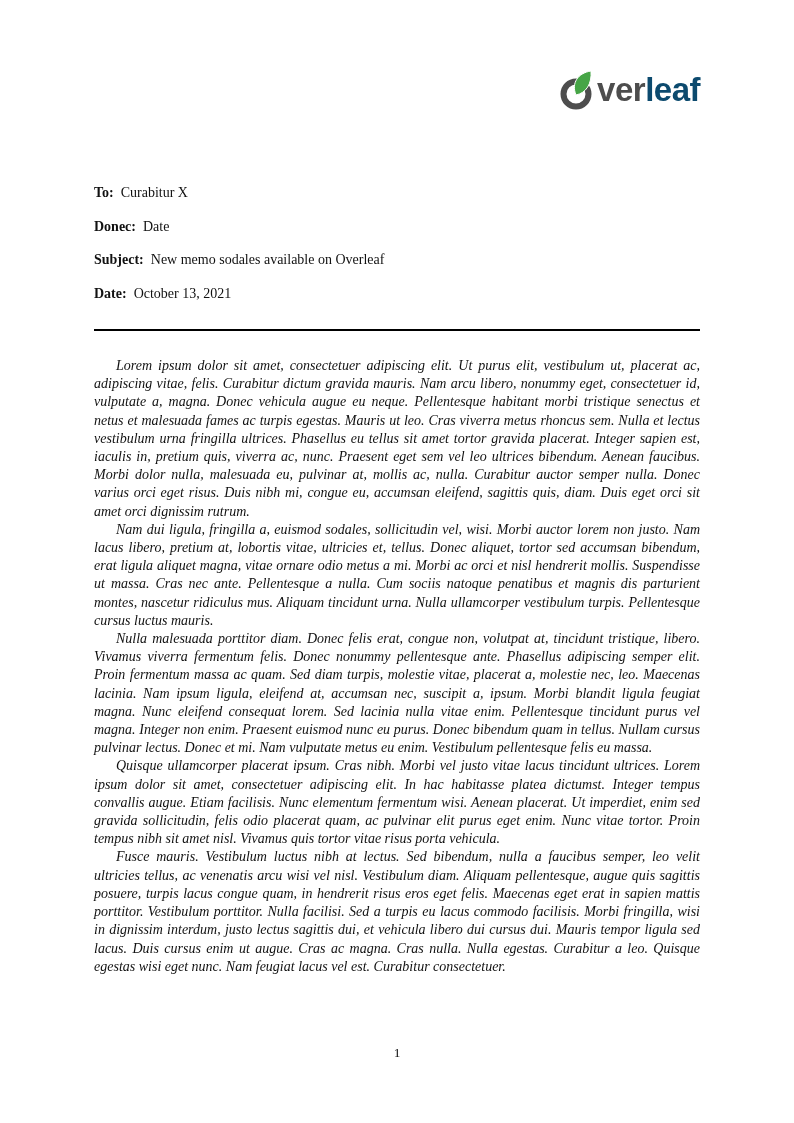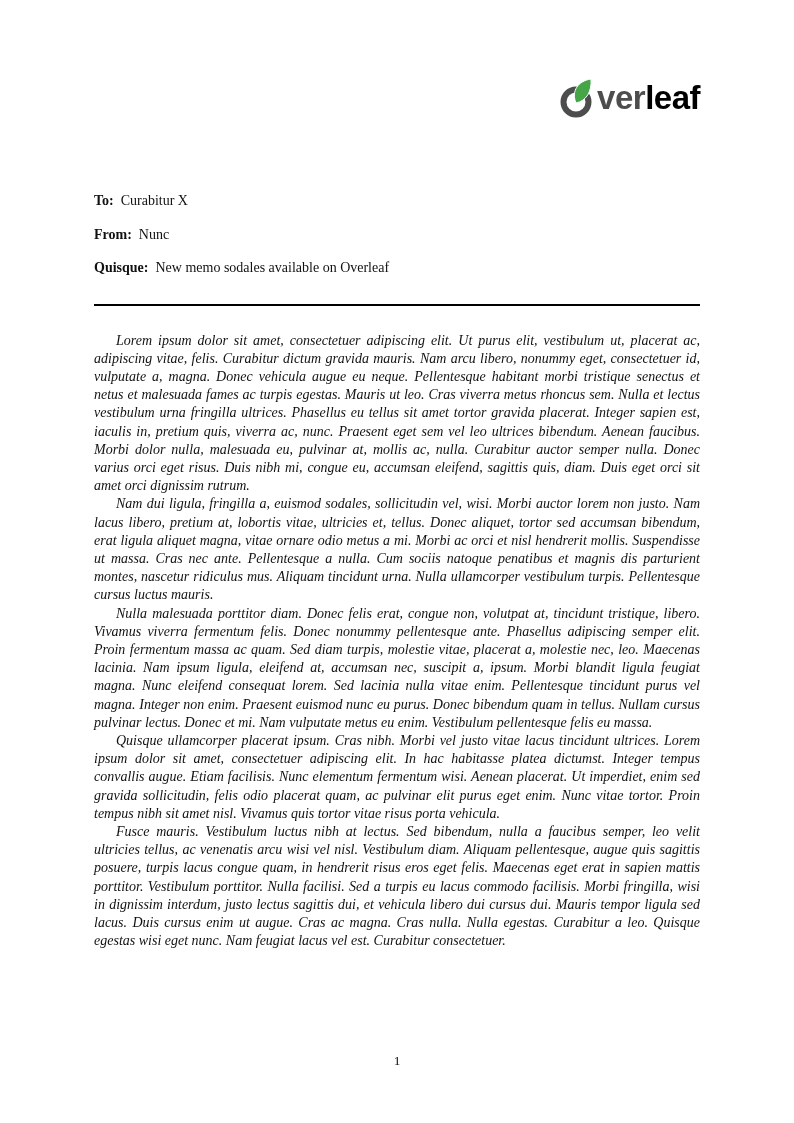--- a/index.html
+++ b/index.html
@@ -4,21 +4,21 @@
 <style>
   html, body {
     margin: 0;
     padding: 0;
     background: #ffffff;
   }
   .page {
     position: relative;
     width: 794px;
     height: 1101px;
-    margin: 16px auto;
+    margin: 8px auto;
     background: #ffffff;
     box-sizing: border-box;
     padding: 0 94px;
     font-family: "Liberation Serif", "DejaVu Serif", serif;
     color: #111111;
     overflow: hidden;
   }
   
   .logo-row {
     padding-top: 60px;
@@ -30,21 +30,21 @@
     align-items: center;
     font-family: "Liberation Sans", "DejaVu Sans", sans-serif;
     font-weight: bold;
     font-size: 33px;
     letter-spacing: -0.5px;
     line-height: 1;
     user-select: none;
   }
   .logo svg { display: block; margin-right: 1px; }
   .logo .gray  { color: #4d4d4d; }
-  .logo .green { color: #000000; }
+  .logo .green { color: #0c4a6e; }
   
   .memo-head {
     margin-top: 74px;
     font-size: 14px;
   }
   .memo-field {
     margin: 0 0 15px 0;
     line-height: 18.5px;
   }
   .memo-field .label {
@@ -96,24 +96,27 @@
       <span class="gray">ver</span>
         <span class="green">leaf</span>
     </div>
   </div>
 
   <section class="memo-head">
     <p class="memo-field">
       <span class="label">To:</span><span>Curabitur X</span>
     </p>
     <p class="memo-field">
-      <span class="label">From:</span><span>Nunc</span>
+      <span class="label">Donec:</span><span>Date</span>
     </p>
     <p class="memo-field">
-      <span class="label">Quisque:</span><span>New memo sodales available on Overleaf</span>
+      <span class="label">Subject:</span><span>New memo sodales available on Overleaf</span>
+    </p>
+    <p class="memo-field">
+      <span class="label">Date:</span><span>October 13, 2021</span>
     </p>
   </section>
 
   <hr class="rule">
 
   <main class="memo-body">
     <p>Lorem ipsum dolor sit amet, consectetuer adipiscing elit. Ut purus elit, vestibulum ut, placerat ac, adipiscing vitae, felis. Curabitur dictum gravida mauris. Nam arcu libero, nonummy eget, consectetuer id, vulputate a, magna. Donec vehicula augue eu neque. Pellentesque habitant morbi tristique senectus et netus et malesuada fames ac turpis egestas. Mauris ut leo. Cras viverra metus rhoncus sem. Nulla et lectus vestibulum urna fringilla ultrices. Phasellus eu tellus sit amet tortor gravida placerat. Integer sapien est, iaculis in, pretium quis, viverra ac, nunc. Praesent eget sem vel leo ultrices bibendum. Aenean faucibus. Morbi dolor nulla, malesuada eu, pulvinar at, mollis ac, nulla. Curabitur auctor semper nulla. Donec varius orci eget risus. Duis nibh mi, congue eu, accumsan eleifend, sagittis quis, diam. Duis eget orci sit amet orci dignissim rutrum.</p>
     <p>Nam dui ligula, fringilla a, euismod sodales, sollicitudin vel, wisi. Morbi auctor lorem non justo. Nam lacus libero, pretium at, lobortis vitae, ultricies et, tellus. Donec aliquet, tortor sed accumsan bibendum, erat ligula aliquet magna, vitae ornare odio metus a mi. Morbi ac orci et nisl hendrerit mollis. Suspendisse ut massa. Cras nec ante. Pellentesque a nulla. Cum sociis natoque penatibus et magnis dis parturient montes, nascetur ridiculus mus. Aliquam tincidunt urna. Nulla ullamcorper vestibulum turpis. Pellentesque cursus luctus mauris.</p>
     <p>Nulla malesuada porttitor diam. Donec felis erat, congue non, volutpat at, tincidunt tristique, libero. Vivamus viverra fermentum felis. Donec nonummy pellentesque ante. Phasellus adipiscing semper elit. Proin fermentum massa ac quam. Sed diam turpis, molestie vitae, placerat a, molestie nec, leo. Maecenas lacinia. Nam ipsum ligula, eleifend at, accumsan nec, suscipit a, ipsum. Morbi blandit ligula feugiat magna. Nunc eleifend consequat lorem. Sed lacinia nulla vitae enim. Pellentesque tincidunt purus vel magna. Integer non enim. Praesent euismod nunc eu purus. Donec bibendum quam in tellus. Nullam cursus pulvinar lectus. Donec et mi. Nam vulputate metus eu enim. Vestibulum pellentesque felis eu massa.</p>
     <p>Quisque ullamcorper placerat ipsum. Cras nibh. Morbi vel justo vitae lacus tincidunt ultrices. Lorem ipsum dolor sit amet, consectetuer adipiscing elit. In hac habitasse platea dictumst. Integer tempus convallis augue. Etiam facilisis. Nunc elementum fermentum wisi. Aenean placerat. Ut imperdiet, enim sed gravida sollicitudin, felis odio placerat quam, ac pulvinar elit purus eget enim. Nunc vitae tortor. Proin tempus nibh sit amet nisl. Vivamus quis tortor vitae risus porta vehicula.</p>

